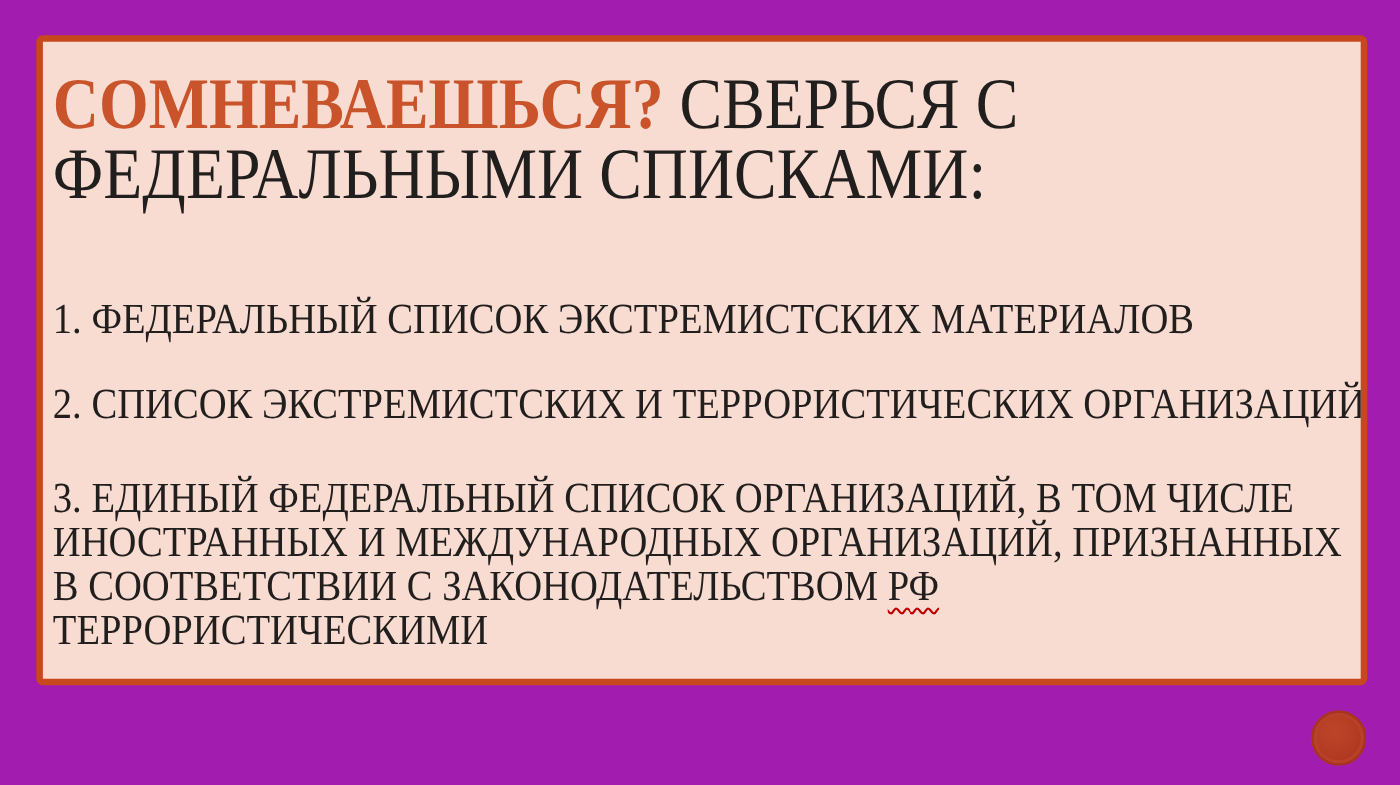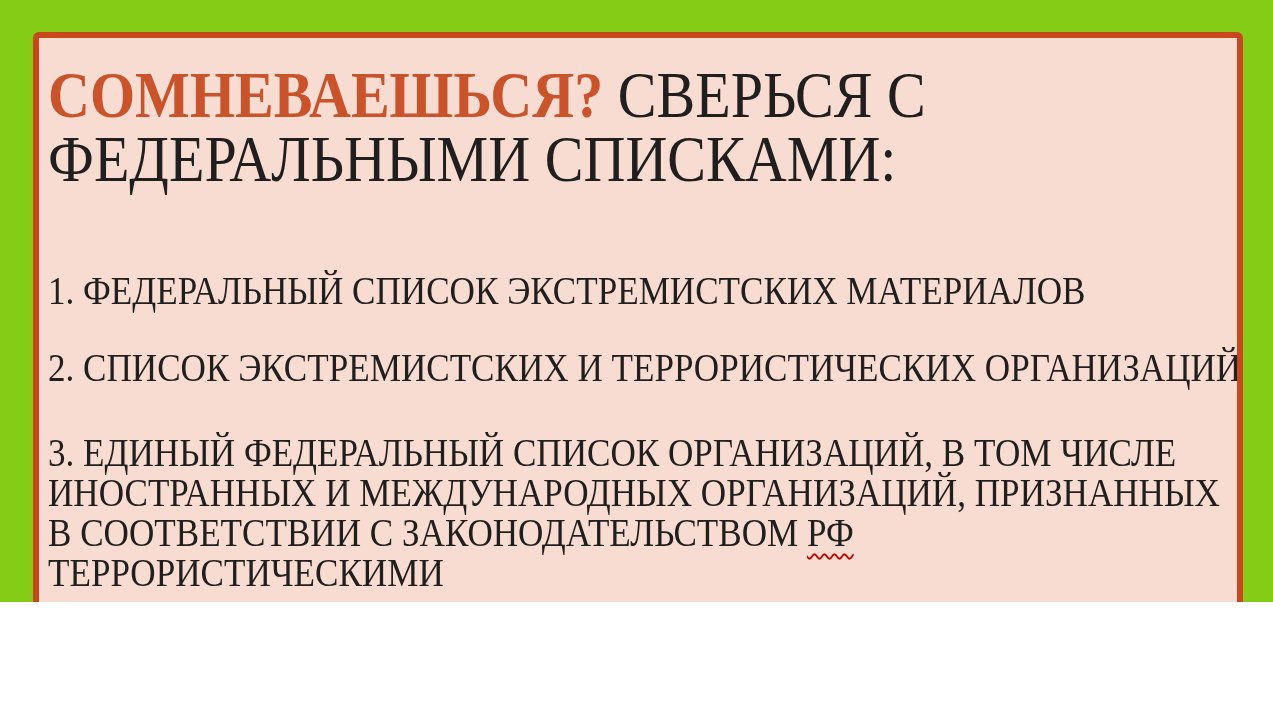--- a/index.html
+++ b/index.html
@@ -3,22 +3,22 @@
 <meta charset="utf-8">
 <style>
   html, body {
     margin: 0;
     padding: 0;
     background: #ffffff;
   }
   .slide {
     position: relative;
     width: 1273px;
-    height: 602px;
-    background: #84cc16;
+    height: 714px;
+    background: #a21caf;
     overflow: hidden;
     font-family: "Liberation Serif", "DejaVu Serif", serif;
     color: #211e1e;
   }
   .frame {
     position: absolute;
     left: 33px;
     top: 32px;
     width: 1210px;
     height: 591px;

